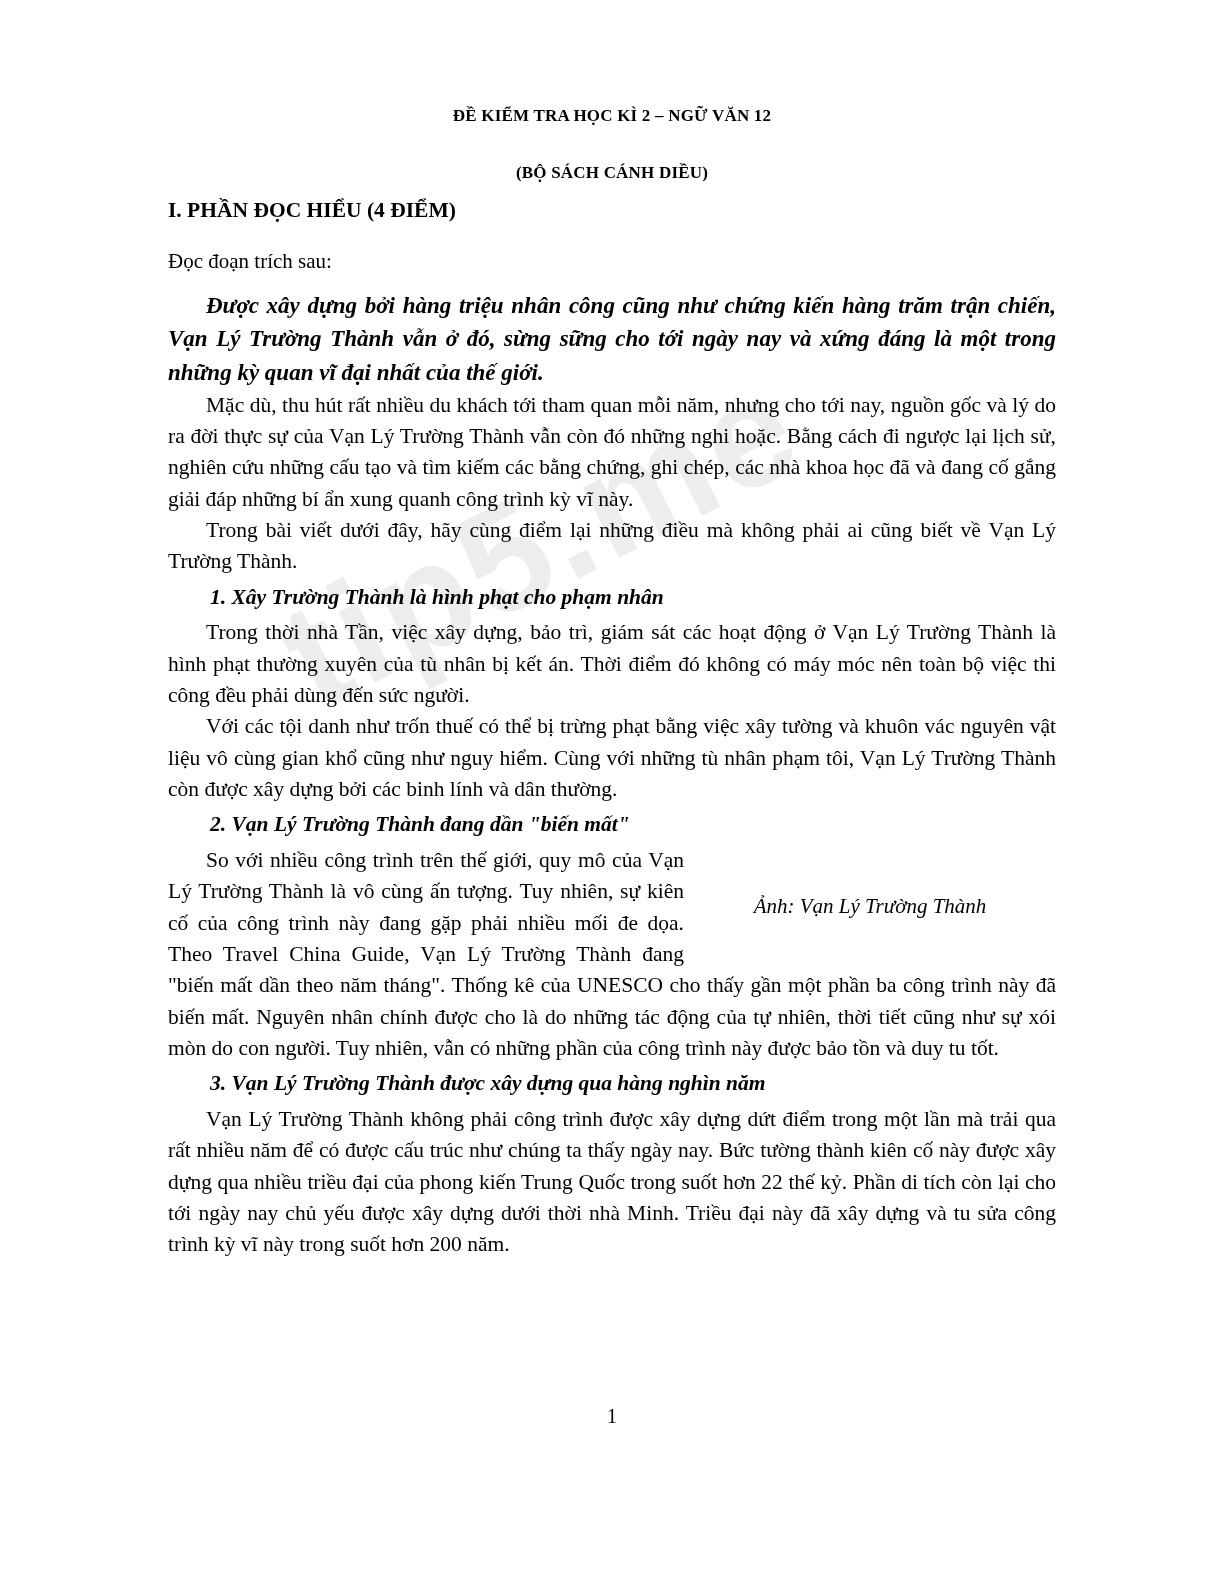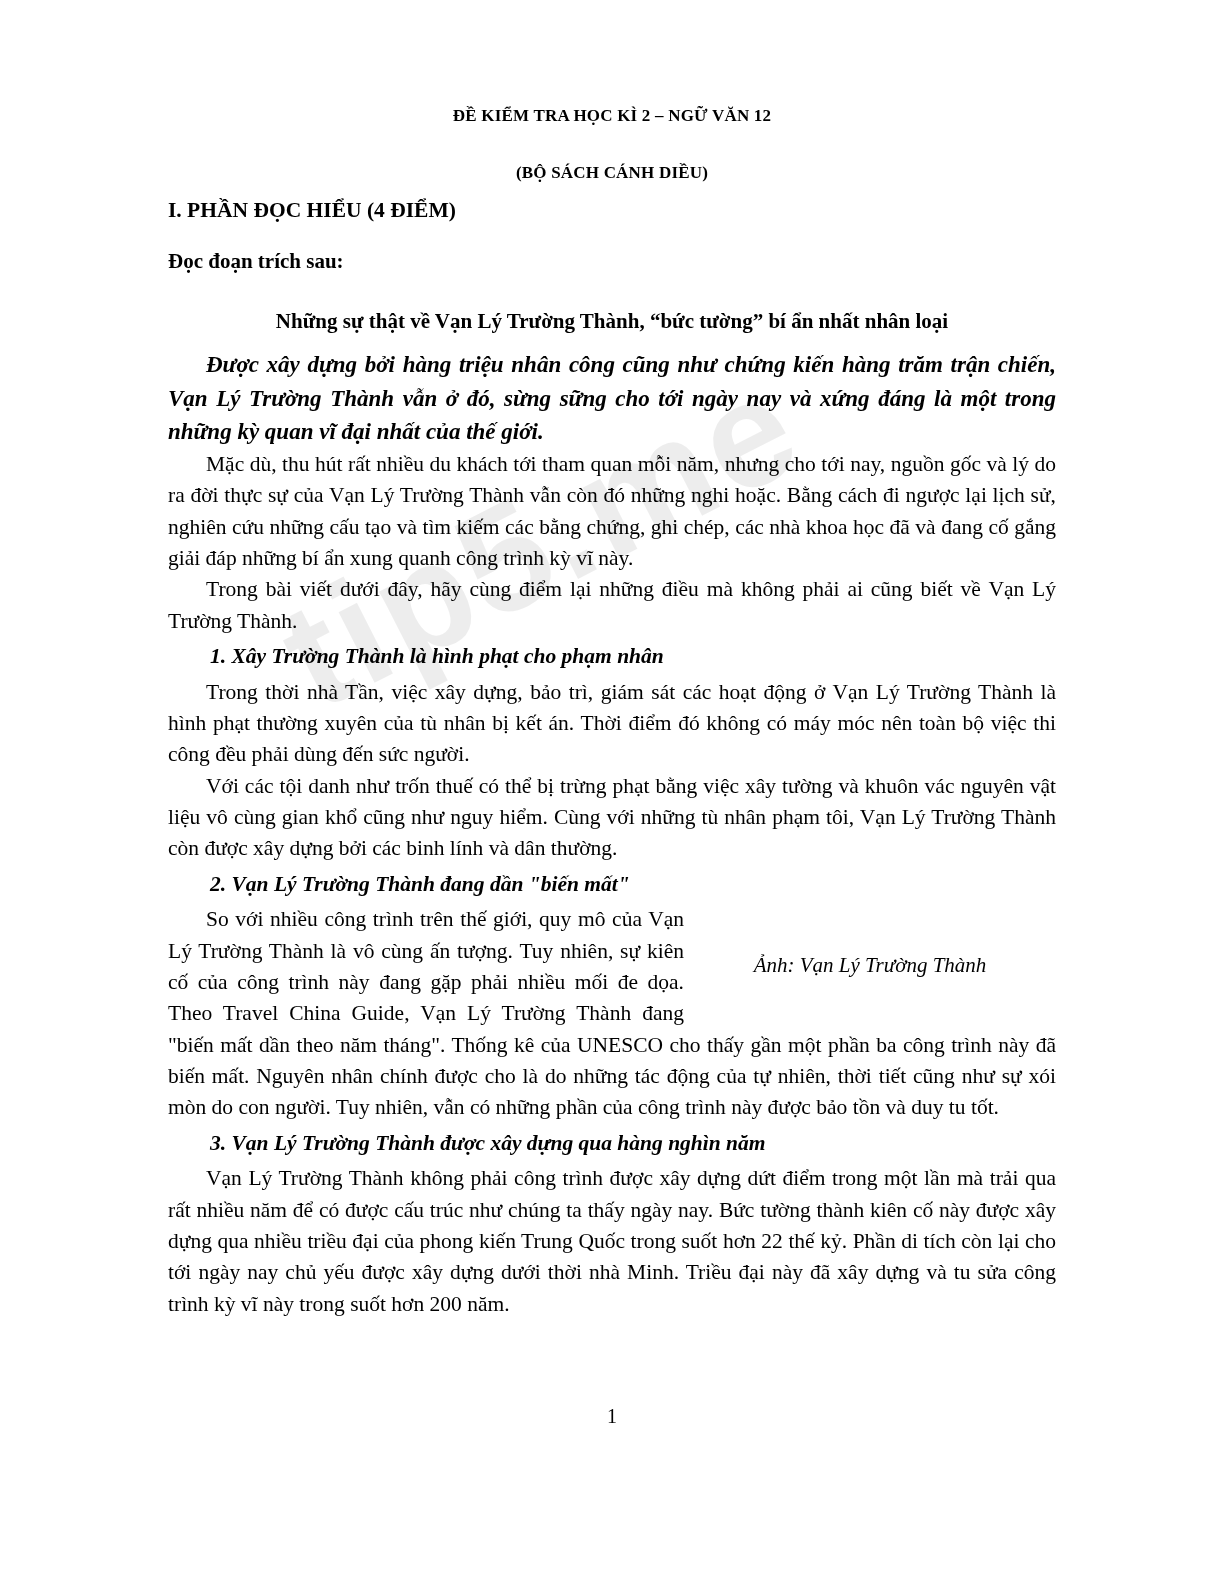--- a/index.html
+++ b/index.html
@@ -32,21 +32,21 @@
   .title-line.second {
     margin-top: 32px;
   }
   .section-head {
     font-weight: bold;
     font-size: 21.5px;
     margin-top: 10px;
     line-height: 1.4;
   }
   .lead {
-    font-weight: bold;
+    font-weight: normal;
     font-size: 21px;
     margin-top: 22px;
     line-height: 1.4;
   }
   .article-title {
     font-weight: bold;
     font-size: 21px;
     text-align: center;
     margin-top: 30px;
     line-height: 1.4;
@@ -131,21 +131,20 @@
 
   <div class="content">
 
     <div class="title-line">ĐỀ KIỂM TRA HỌC KÌ 2 – NGỮ VĂN 12</div>
     <div class="title-line second">(BỘ SÁCH CÁNH DIỀU)</div>
 
     <div class="section-head">I. PHẦN ĐỌC HIỂU (4 ĐIỂM)</div>
 
     <div class="lead">Đọc đoạn trích sau:</div>
 
-    <div class="article-title">Những sự thật về Vạn Lý Trường Thành, “bức tường” bí ẩn nhất nhân loại</div>
 
     <div class="sapo">Được xây dựng bởi hàng triệu nhân công cũng như chứng kiến hàng trăm trận chiến, Vạn Lý Trường Thành vẫn ở đó, sừng sững cho tới ngày nay và xứng đáng là một trong những kỳ quan vĩ đại nhất của thế giới.</div>
 
     <p class="body">Mặc dù, thu hút rất nhiều du khách tới tham quan mỗi năm, nhưng cho tới nay, nguồn gốc và lý do ra đời thực sự của Vạn Lý Trường Thành vẫn còn đó những nghi hoặc. Bằng cách đi ngược lại lịch sử, nghiên cứu những cấu tạo và tìm kiếm các bằng chứng, ghi chép, các nhà khoa học đã và đang cố gắng giải đáp những bí ẩn xung quanh công trình kỳ vĩ này.</p>
     <p class="body">Trong bài viết dưới đây, hãy cùng điểm lại những điều mà không phải ai cũng biết về Vạn Lý Trường Thành.</p>
 
     <p class="sub-head">1. Xây Trường Thành là hình phạt cho phạm nhân</p>
     <p class="body">Trong thời nhà Tần, việc xây dựng, bảo trì, giám sát các hoạt động ở Vạn Lý Trường Thành là hình phạt thường xuyên của tù nhân bị kết án. Thời điểm đó không có máy móc nên toàn bộ việc thi công đều phải dùng đến sức người.</p>
     <p class="body">Với các tội danh như trốn thuế có thể bị trừng phạt bằng việc xây tường và khuôn vác nguyên vật liệu vô cùng gian khổ cũng như nguy hiểm. Cùng với những tù nhân phạm tôi, Vạn Lý Trường Thành còn được xây dựng bởi các binh lính và dân thường.</p>
 

